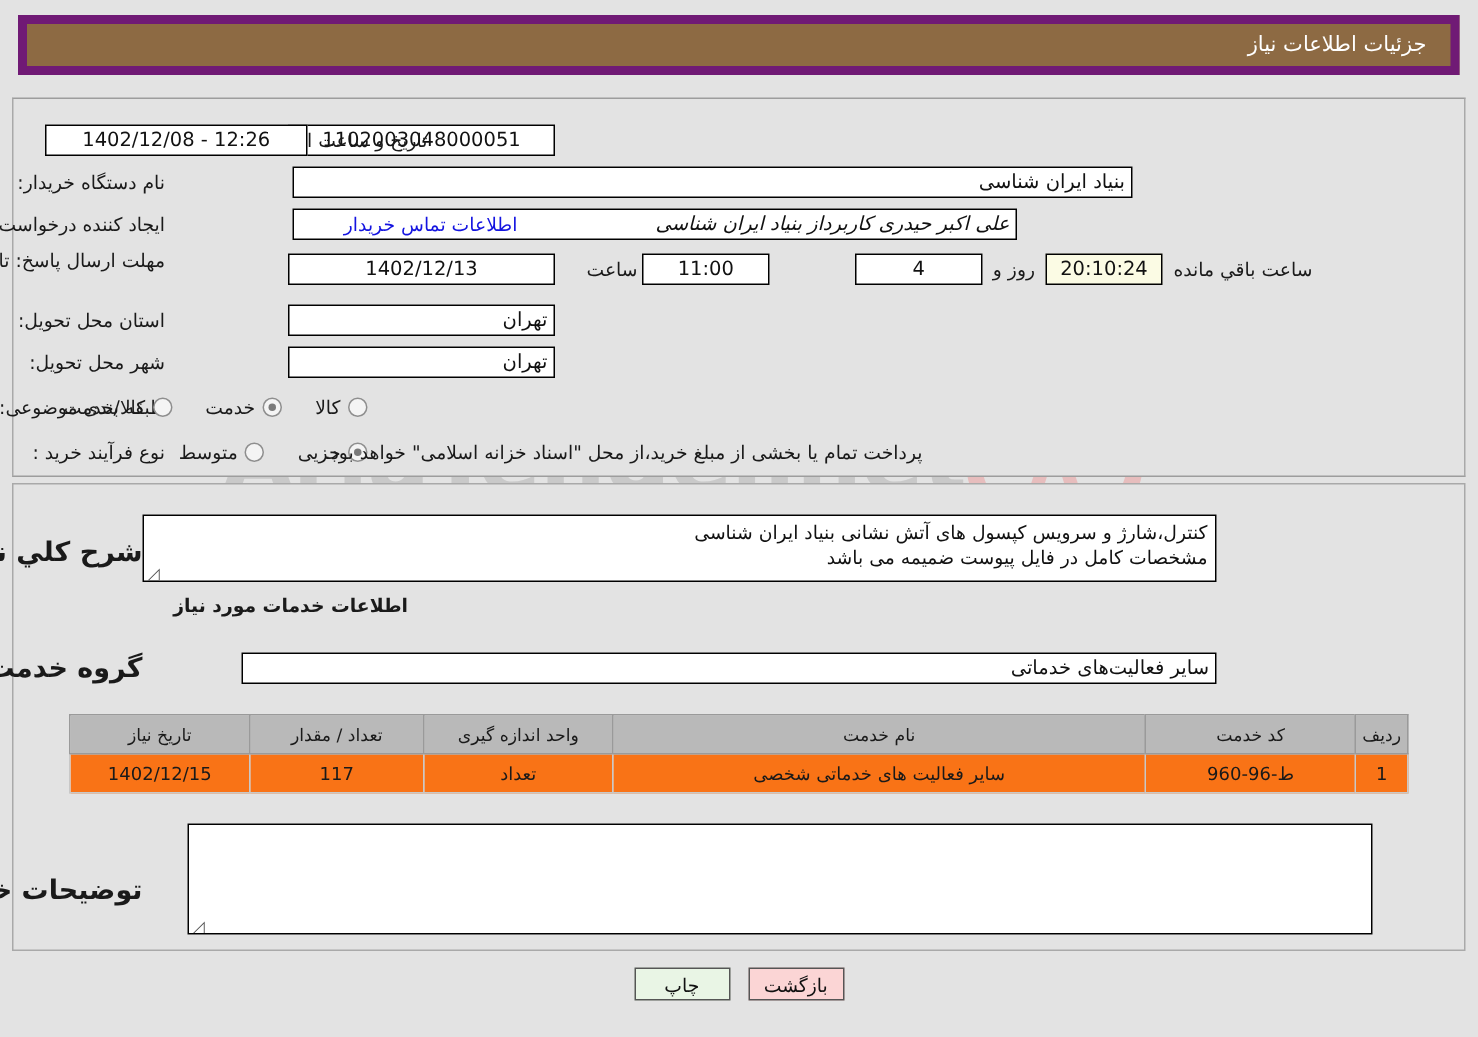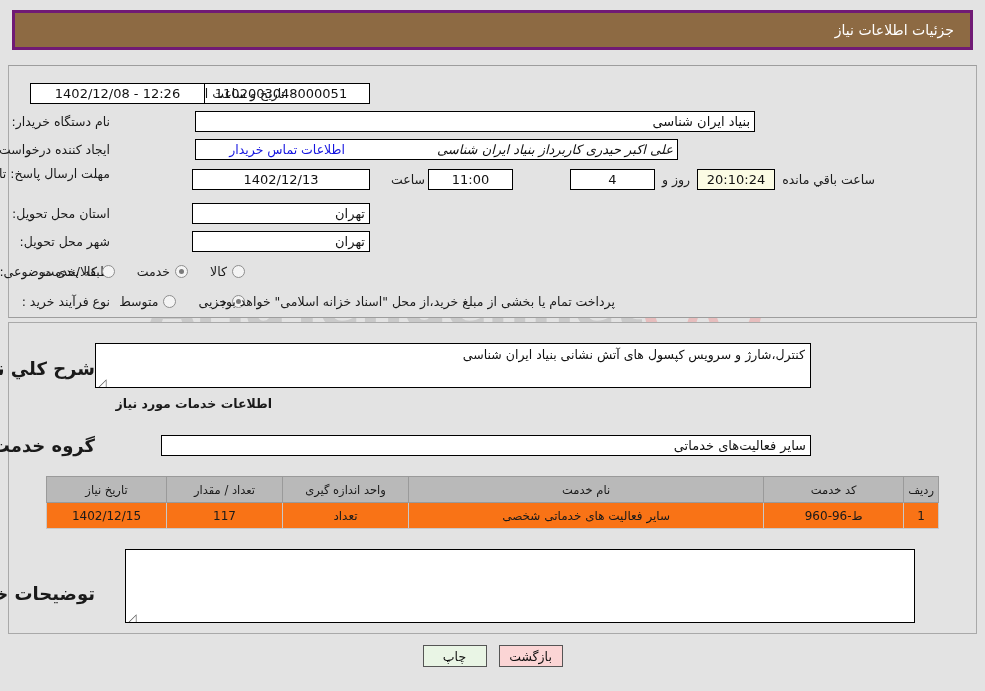--- a/index.html
+++ b/index.html
@@ -42,21 +42,21 @@
   .page {
     position: relative;
     z-index: 2;
     width: 985px; height: 691px;
   }
   .titlebar {
     position: absolute;
     left: 12px; top: 10px;
     width: 961px; height: 40px;
     background: #8d6a43;
-    border: 3px solid #701a75;
+    border: 6px solid #701a75;
     color: #ffffff;
     display: flex; align-items: center;
     justify-content: flex-start;
     padding: 0 16px;
     font-size: 14px;
   }
 
   
   .panel {
     position: absolute;
@@ -311,20 +311,21 @@
     <span class="lbl2">پرداخت تمام یا بخشی از مبلغ خرید،از محل "اسناد خزانه اسلامی" خواهد بود.</span>
   </div>
 
   <div class="panel" id="panel-main"></div>
 
   <div class="formrow" style="right:890px; top:355px;">
     <span class="boldlbl">شرح کلي نیاز:</span>
   </div>
   <div class="ta" style="position:absolute; right:174px; top:343px; width:716px; height:45px;">
     <div>کنترل،شارژ و سرویس کپسول های آتش نشانی بنیاد ایران شناسی</div>
+    <div>مشخصات کامل در فایل پیوست ضمیمه می باشد</div>
     <span class="grip">◺</span>
   </div>
 
   <div class="section-h" style="right:713px; top:396px;">اطلاعات خدمات مورد نیاز</div>
 
   <div class="formrow" style="right:890px; top:432px;">
     <span class="boldlbl">گروه خدمت:</span>
   </div>
   <div class="formrow" style="right:174px; top:432px;">
     <div class="fld right" style="width:650px;">سایر فعالیت‌های خدماتی</div>

